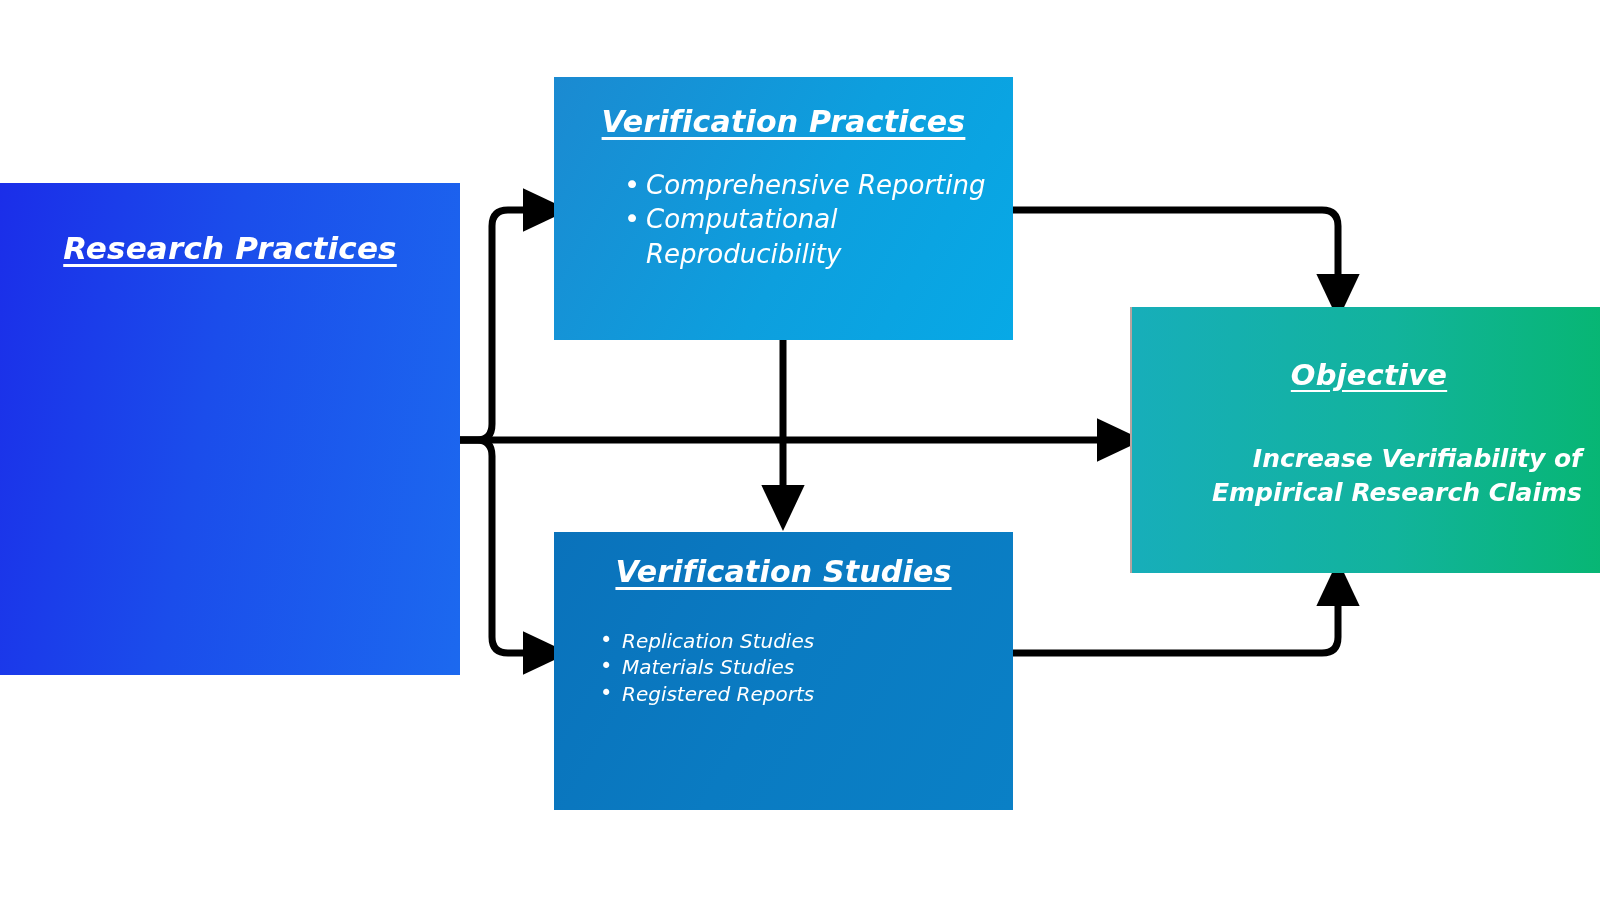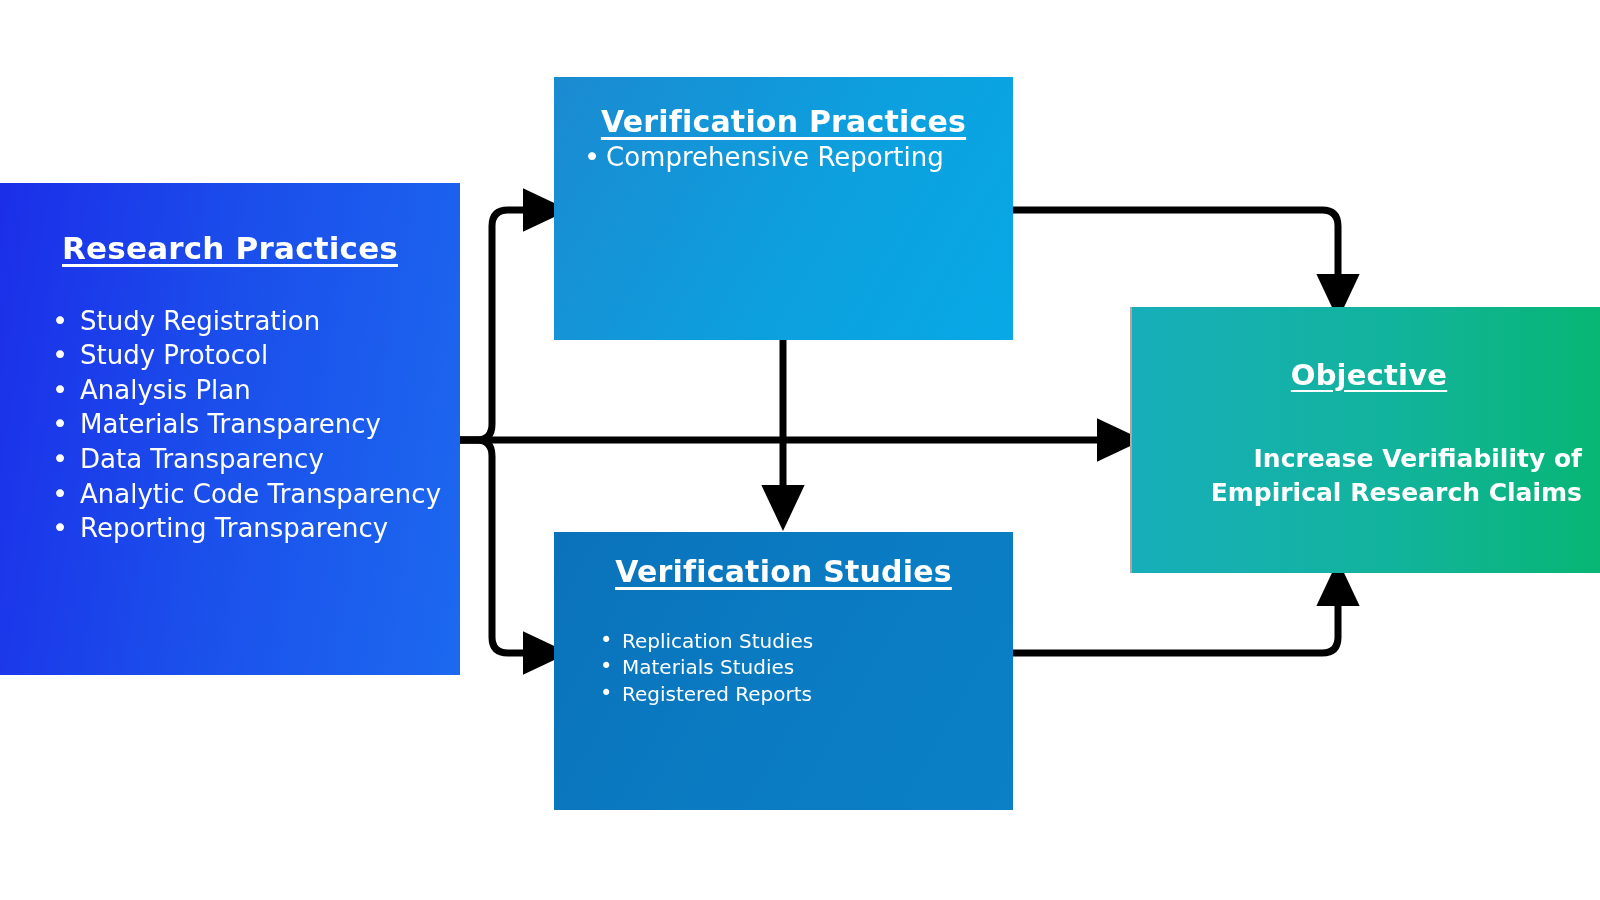--- a/index.html
+++ b/index.html
@@ -18,20 +18,21 @@
     width: 1600px;
     height: 900px;
     background: #ffffff;
   }
 
   .node {
     position: absolute;
     box-sizing: border-box;
     color: #ffffff;
     overflow: hidden;
+    font-style: italic;
   }
 
   .node-title {
     text-align: center;
     font-weight: bold;
     text-decoration: underline;
     text-underline-offset: 5px;
     letter-spacing: 0.2px;
     line-height: 1.15;
   }
@@ -81,21 +82,22 @@
     top: 77px;
     width: 459px;
     height: 263px;
     background: linear-gradient(120deg, #1B8AD1 0%, #0D9FDE 55%, #07A9E6 100%);
   }
   #verification-practices .node-title {
     font-size: 30px;
     margin-top: 28px;
   }
   #verification-practices .bullets {
-    padding-left: 26px;
+    margin-top: 28px;
+    padding-left: 66px;
     font-size: 26px;
   }
 
   
   #verification-studies {
     left: 554px;
     top: 532px;
     width: 459px;
     height: 278px;
     background: linear-gradient(120deg, #0A72BB 0%, #0A7BC2 50%, #0A80C6 100%);
@@ -162,35 +164,27 @@
 
     <path d="M783,340 L783,508" fill="none" stroke="#000000" stroke-width="7" stroke-linecap="butt" marker-end="url(#arrowhead)"></path>
 
     <path d="M1013,210 L1322,210 Q1338,210 1338,226 L1338,297" fill="none" stroke="#000000" stroke-width="7" stroke-linecap="butt" marker-end="url(#arrowhead)"></path>
 
     <path d="M1013,653 L1322,653 Q1338,653 1338,637 L1338,583" fill="none" stroke="#000000" stroke-width="7" stroke-linecap="butt" marker-end="url(#arrowhead)"></path>
   </svg>
 
   <div class="node" id="research-practices">
     <div class="node-title">Research Practices</div>
-    <ul class="bullets">
-      <li>Study Registration</li>
-      <li>Study Protocol</li>
-      <li>Analysis Plan</li>
-      <li>Materials Transparency</li>
-      <li>Data Transparency</li>
-      <li>Analytic Code Transparency</li>
-      <li>Reporting Transparency</li>
-    </ul>
   </div>
 
   <div class="node" id="verification-practices">
     <div class="node-title">Verification Practices</div>
     <ul class="bullets">
       <li>Comprehensive Reporting</li>
+      <li>Computational Reproducibility</li>
     </ul>
   </div>
 
   <div class="node" id="verification-studies">
     <div class="node-title">Verification Studies</div>
     <ul class="bullets">
       <li>Replication Studies</li>
       <li>Materials Studies</li>
       <li>Registered Reports</li>
     </ul>

